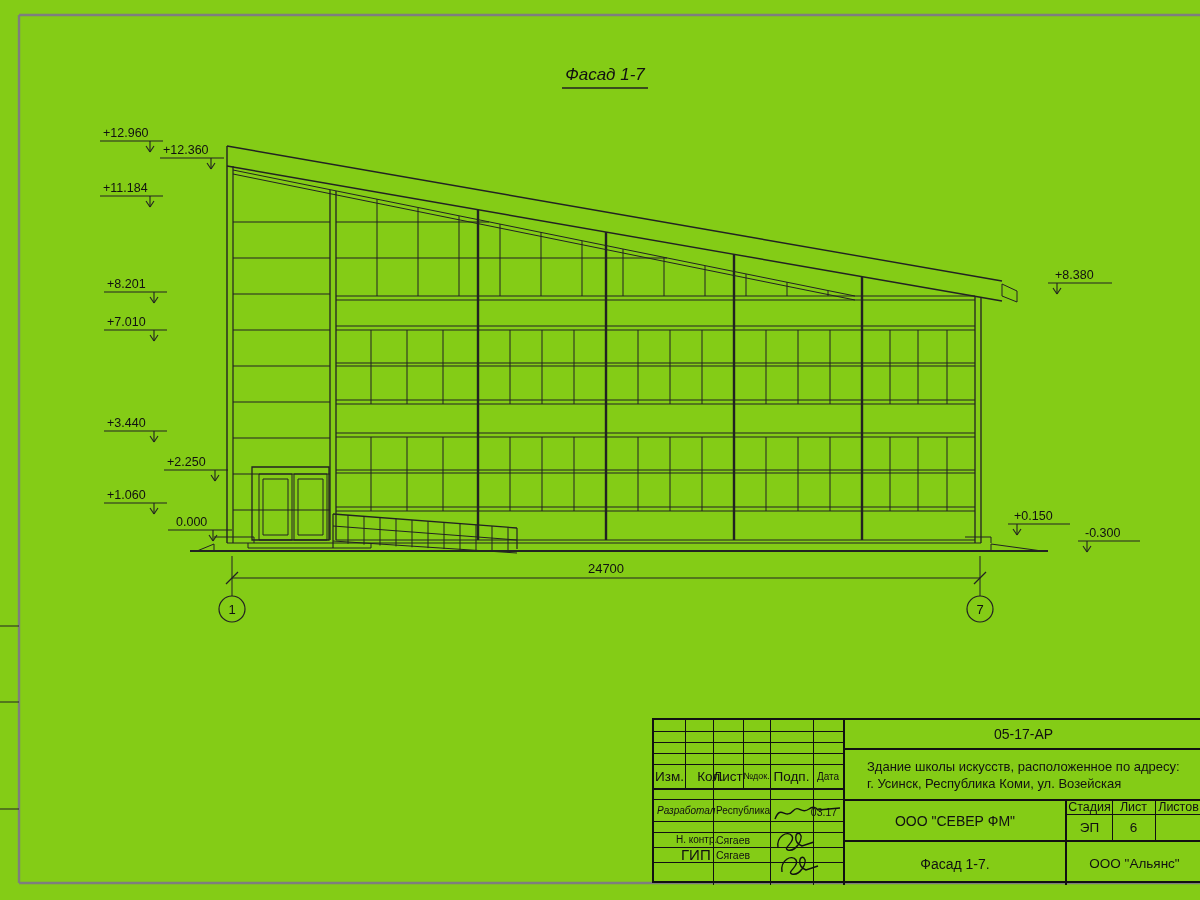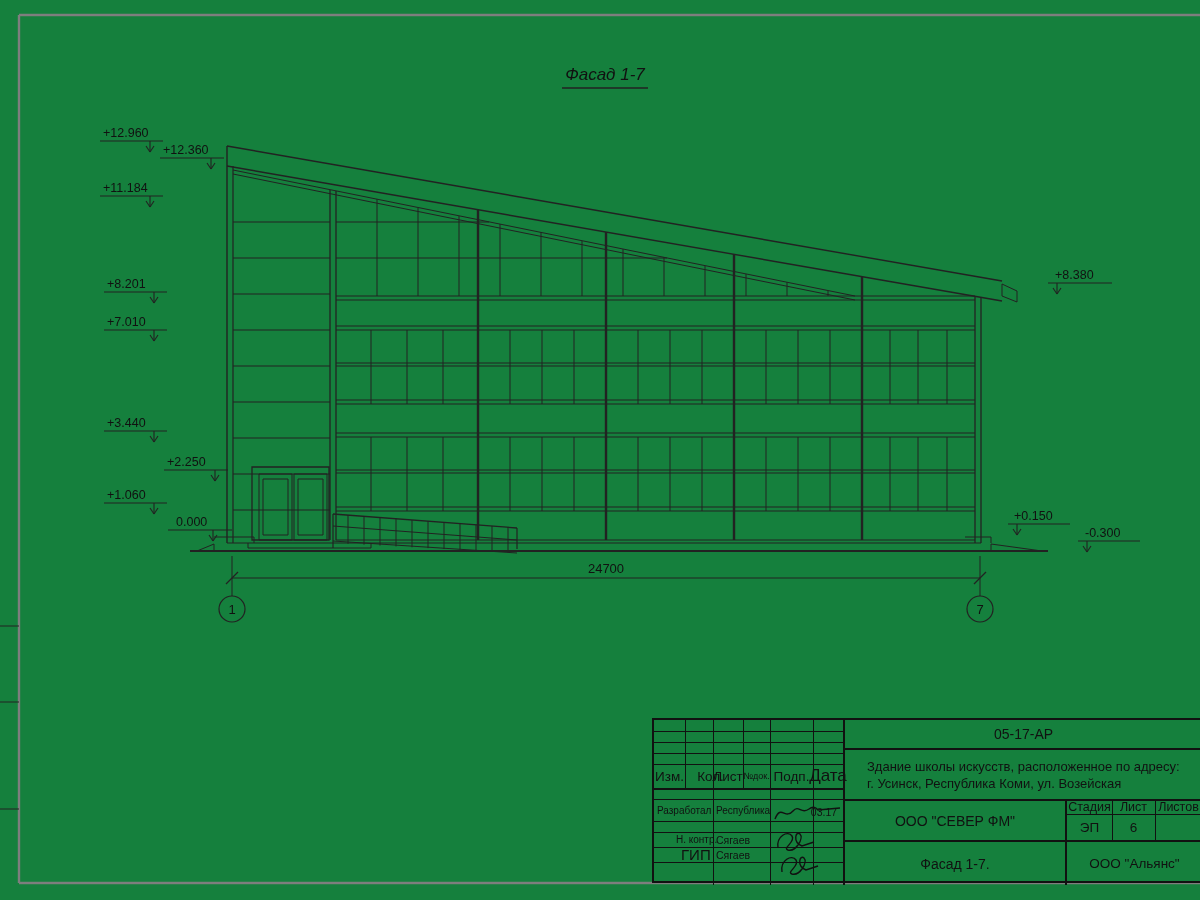--- a/index.html
+++ b/index.html
@@ -1,16 +1,16 @@
 <!DOCTYPE html>
 <html><head>
 <meta charset="utf-8">
 <style>
   html,body{margin:0;padding:0;background:#f4f4f4;}
-  #sheet{position:relative;width:1200px;height:900px;background:#15803d;overflow:hidden;
+  #sheet{position:relative;width:1200px;height:900px;background:#84cc16;overflow:hidden;
          font-family:"Liberation Sans", sans-serif;color:#111;}
   svg text{fill:#111;}
   .tb{position:absolute;box-sizing:border-box;}
   .cell{position:absolute;box-sizing:border-box;display:flex;align-items:center;justify-content:center;
         font-family:"Liberation Sans", sans-serif;color:#111;overflow:visible;white-space:nowrap;}
   .cell.left{justify-content:flex-start;}
   .bline{position:absolute;background:#111;}
   .sig{position:absolute;}
 </style>
 </head>
@@ -256,23 +256,23 @@
     <div class="bline" style="left:0;top:101px;width:189px;height:1px;"></div>
     <div class="bline" style="left:0;top:112px;width:189px;height:1px;"></div>
     <div class="bline" style="left:0;top:127px;width:189px;height:1px;"></div>
     <div class="bline" style="left:0;top:142px;width:189px;height:1px;"></div>
 
     <div class="cell" style="left:0;top:44px;width:31px;height:24px;font-size:13.5px;">Изм.</div>
     <div class="cell" style="left:31px;top:44px;width:28px;height:24px;font-size:13.5px;padding-left:23px;">Кол.</div>
     <div class="cell" style="left:59px;top:44px;width:30px;height:24px;font-size:13.5px;">Лист</div>
     <div class="cell" style="left:89px;top:44px;width:27px;height:24px;font-size:9px;">№док.</div>
     <div class="cell" style="left:116px;top:44px;width:43px;height:24px;font-size:13.5px;">Подп.</div>
-    <div class="cell" style="left:159px;top:44px;width:30px;height:24px;font-size:17px;">Дата</div>
-
-    <div class="cell left" style="left:3px;top:79px;width:58px;height:22px;font-size:10px;">Разработал</div>
+    <div class="cell" style="left:159px;top:44px;width:30px;height:24px;font-size:10px;">Дата</div>
+
+    <div class="cell left" style="left:3px;top:79px;width:58px;height:22px;font-size:10px;font-style:italic;">Разработал</div>
     <div class="cell left" style="left:62px;top:79px;width:56px;height:22px;font-size:10px;">Республика</div>
     <div class="cell" style="left:159px;top:82px;width:22px;height:19px;font-size:10.5px;">03.17</div>
 
     <div class="cell left" style="left:3px;top:112px;width:58px;height:15px;font-size:10px;margin-left:19px;">Н. контр.</div>
     <div class="cell left" style="left:62px;top:112px;width:56px;height:15px;font-size:10.5px;">Сягаев</div>
     <div class="cell left" style="left:3px;top:127px;width:58px;height:15px;font-size:15px;padding-left:24px;">ГИП</div>
     <div class="cell left" style="left:62px;top:127px;width:56px;height:15px;font-size:10.5px;">Сягаев</div>
 
     <svg class="sig" style="left:118px;top:80px;" width="72" height="24" viewBox="0 0 72 24">
       <path d="M3,19 C9,4 13,20 21,11 C27,4 29,15 37,9 Q42,5 46,10 L68,8" stroke="#111" stroke-width="1.4" fill="none"></path>

